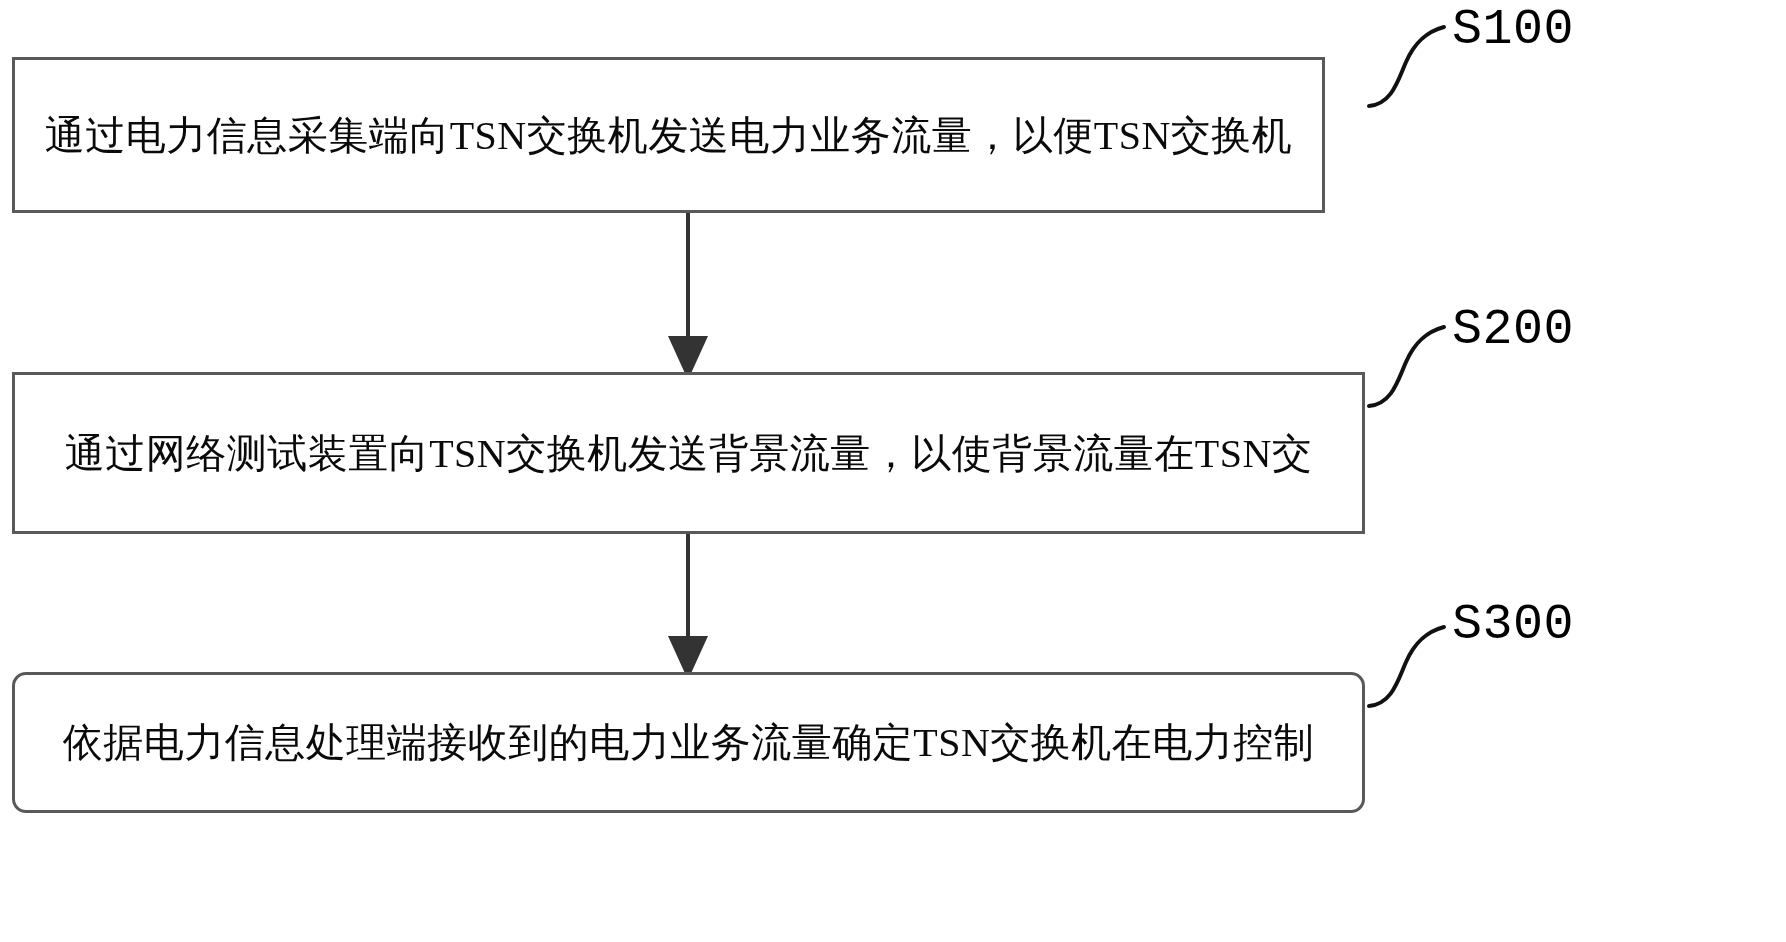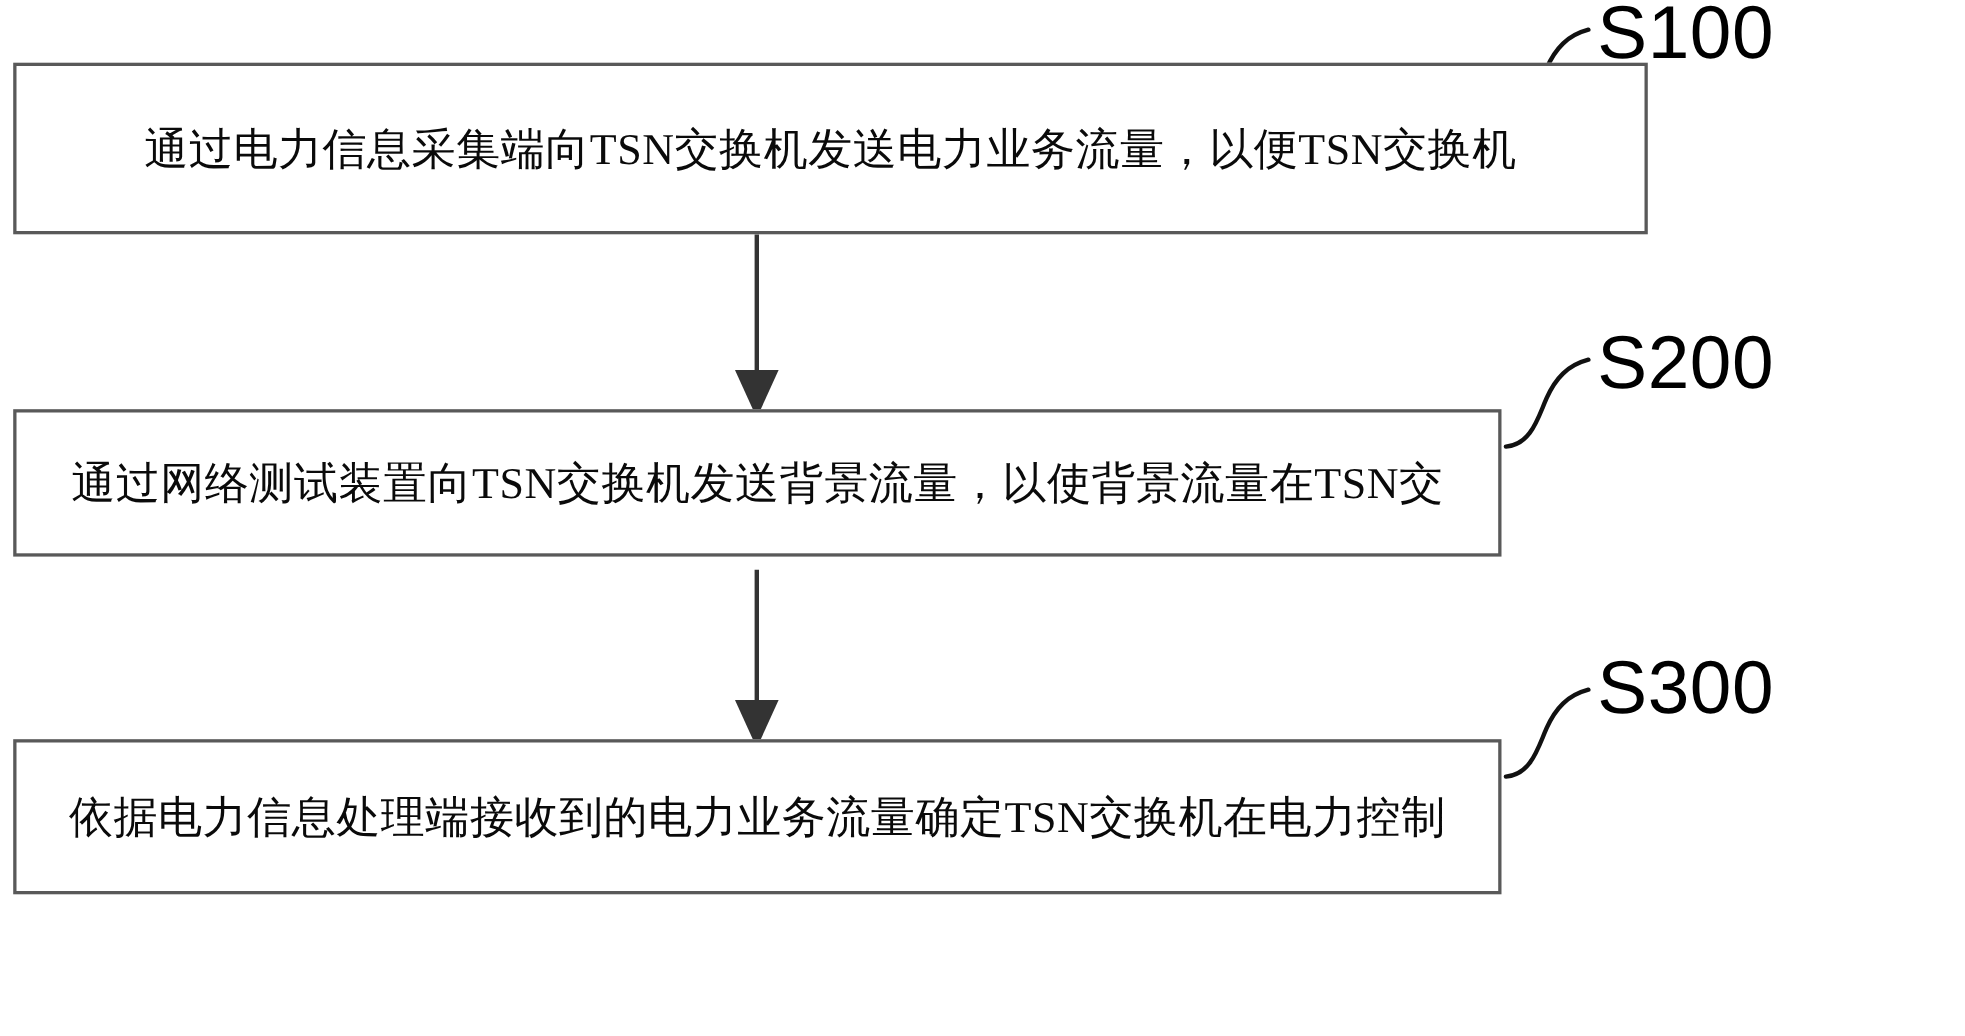--- a/index.html
+++ b/index.html
@@ -37,29 +37,29 @@
   }
   .step-box .line {
     font-family: "Liberation Serif", serif;
     font-size: 40px;
     line-height: 57px;
     color: #0a0a0a;
     letter-spacing: 0.5px;
     white-space: nowrap;
   }
 
-  #box-s100 { left: 12px;  top: 57px;  width: 1486px; height: 156px; }
-  #box-s200 { left: 12px;  top: 372px; width: 1353px; height: 134px; }
-  #box-s300 { left: 12px;  top: 672px; width: 1353px; height: 141px; }
+  #box-s100 { left: 12px;  top: 57px;  width: 1313px; height: 156px; }
+  #box-s200 { left: 12px;  top: 372px; width: 1353px; height: 162px; }
+  #box-s300 { left: 12px;  top: 672px; width: 1353px; height: 141px; border-radius: 14px; }
 
   
   .step-label {
     position: absolute;
-    font-family: Liberation Sans, sans-serif;
-    font-size: 68px;
+    font-family: Liberation Mono, monospace;
+    font-size: 50px;
     line-height: 50px;
     color: #000000;
     letter-spacing: 0.5px;
     white-space: nowrap;
   }
   #label-s100 { left: 1452px; top: 5px; }
   #label-s200 { left: 1452px; top: 305px; text-align: right; }
   #label-s300 { left: 1452px; top: 600px; }
 
   

